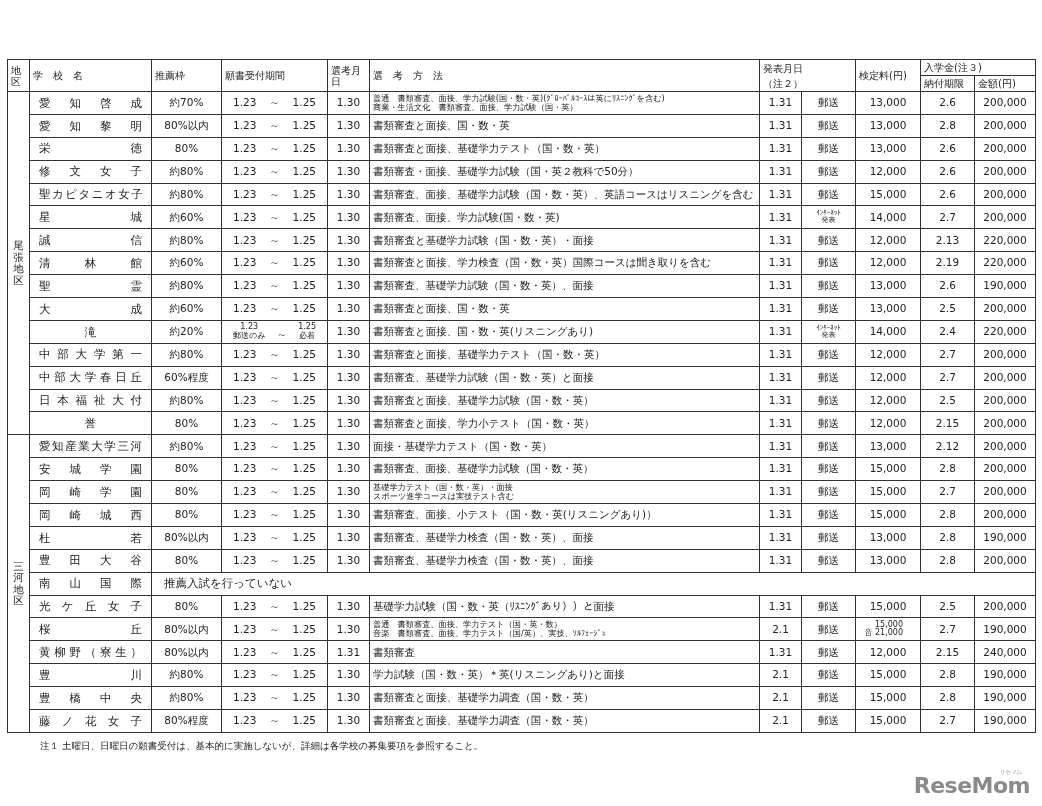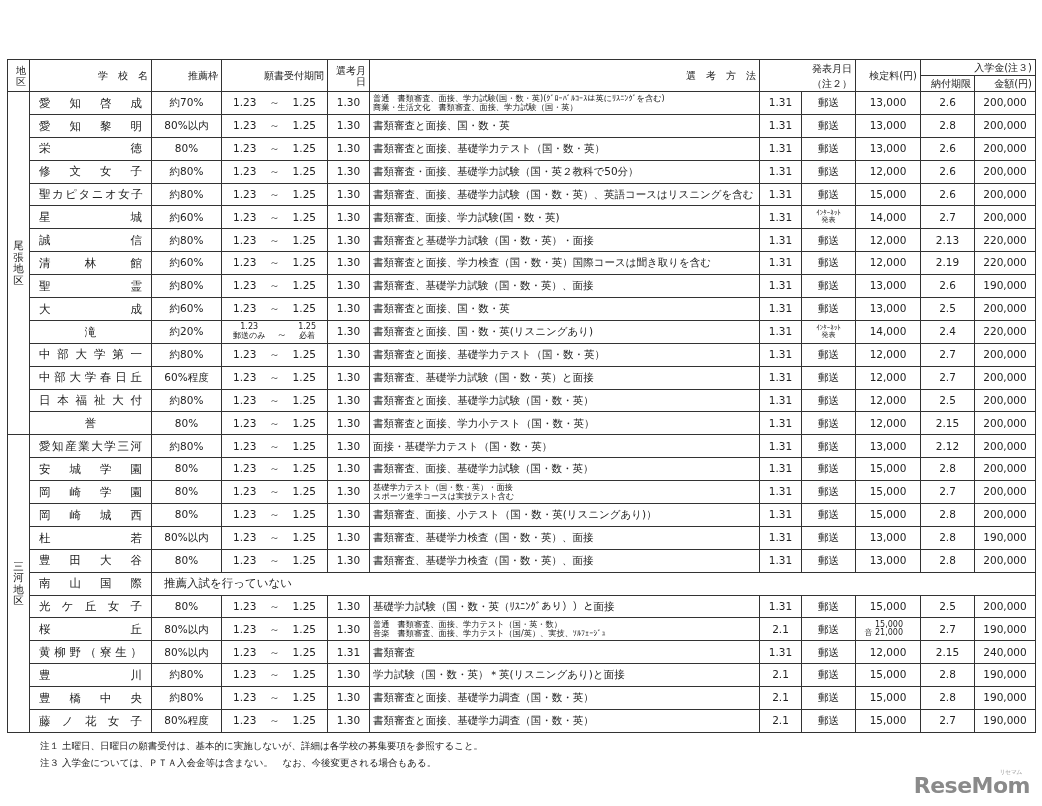--- a/index.html
+++ b/index.html
@@ -2,21 +2,21 @@
 <html><head>
 <meta charset="utf-8">
 <style>
   html, body { margin:0; padding:0; background:#ffffff; }
   body { width:1042px; height:806px; position:relative; overflow:hidden;
          font-family:"DejaVu Sans", "Liberation Sans", sans-serif; color:#222; }
   table.main { position:absolute; left:7px; top:59px; border-collapse:collapse;
                table-layout:fixed; width:1028px; }
   table.main td, table.main th { border:1px solid #333; padding:0 3px; font-weight:normal;
                font-size:10.5px; line-height:1.1; white-space:nowrap; overflow:hidden; }
-  table.main th { height:15px; font-size:10px; text-align:right; }
+  table.main th { height:15px; font-size:10px; text-align:left; }
   tr.row td { height:21.9px; }
   td.c { text-align:center; }
   td.region { text-align:center; vertical-align:middle; font-size:11px; line-height:2.1; white-space:normal; padding:0; }
   td.name { letter-spacing:0; }
   .spread { display:flex; justify-content:space-between; padding:0 6px; font-size:11.5px; }
   .center-name { text-align:center; font-size:11.5px; }
   .period { display:flex; justify-content:space-between; align-items:flex-end; padding:0 8px; }
   .period .stack { display:flex; flex-direction:column; align-items:center; font-size:8px; line-height:1.05; }
   td.method { font-size:10px;margin-left:8px; }
   .two { font-size:8.2px; line-height:1.15; }
@@ -776,19 +776,18 @@
         <td class="c">郵送</td>
         <td class="c">15,000</td>
         <td class="c">2.7</td>
         <td class="c">190,000</td>
       </tr>
     </tbody>
 </table>
 
 <div class="notes" id="notes">
     <div><span class="lbl">注１</span><span>土曜日、日曜日の願書受付は、基本的に実施しないが、詳細は各学校の募集要項を参照すること。</span></div>
-    <div><span class="lbl">注３</span><span>入学金については、ＰＴＡ入会金等は含まない。　なお、今後変更される場合もある。</span></div>
   </div>
 
 <div class="logo">
   <small>リセマム</small>
   <span>ReseMom</span>
 </div>
 
 </body></html>

